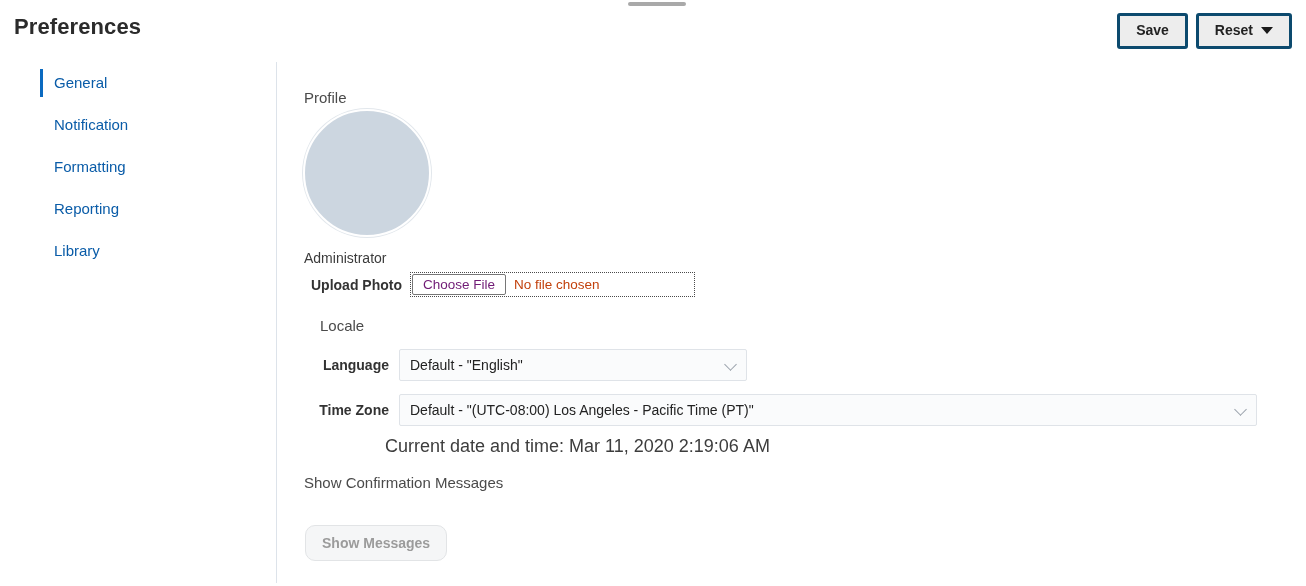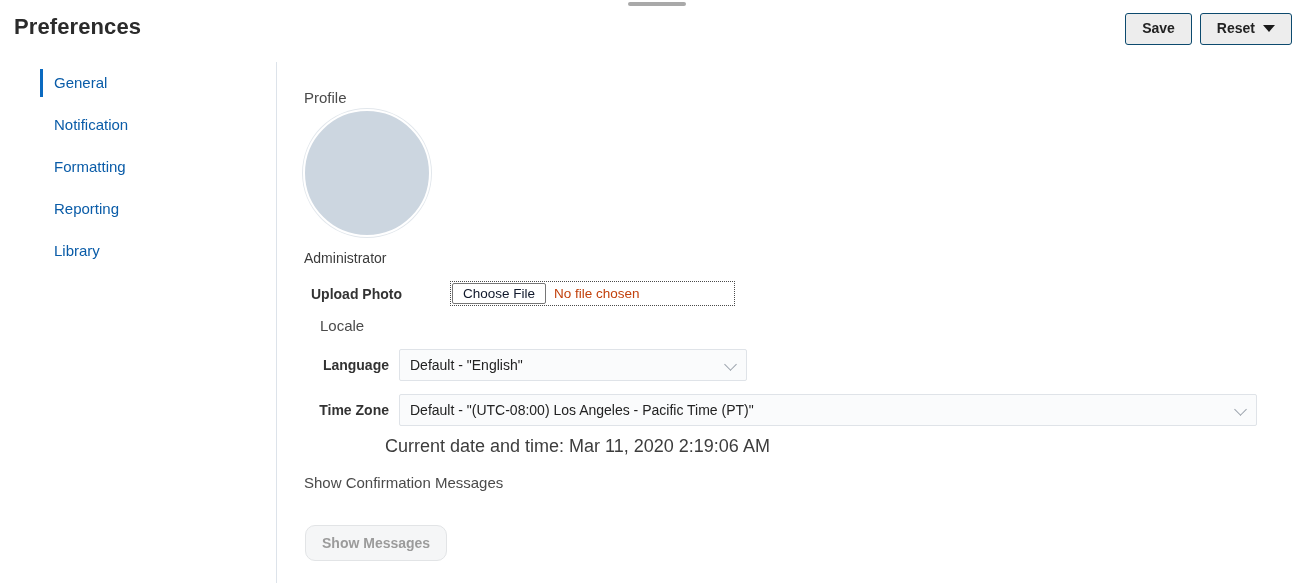--- a/index.html
+++ b/index.html
@@ -52,21 +52,21 @@
     top: 13px;
     display: flex;
     gap: 8px;
   }
   .btn {
     font-family: "Liberation Sans", sans-serif;
     font-size: 14px;
     font-weight: bold;
     color: #222222;
     background: #ededed;
-    border: 1px solid #0c4a6e;
+    border: 3px solid #0c4a6e;
     border-radius: 3px;
     padding: 7px 16px 8px 16px;
     line-height: 15px;
     cursor: pointer;
     white-space: nowrap;
     display: inline-flex;
     align-items: center;
     gap: 8px;
   }
   .caret-down {
@@ -157,35 +157,35 @@
   }
   .field-label {
     font-size: 14px;
     font-weight: bold;
     color: #333333;
     text-align: right;
     white-space: nowrap;
   }
 
   
-  #row-upload { left: 27px; top: 219px; gap: 40px; }
+  #row-upload { left: 27px; top: 210px; }
   #row-upload .field-label { width: 98px; margin-right: 8px; }
   .file-input {
     display: inline-flex;
     align-items: stretch;
     width: 285px;
     height: 25px;
     border: 1px dotted #4a4a4a;
     background: #ffffff;
     cursor: pointer;
   }
   .file-btn {
     font-family: "Liberation Sans", sans-serif;
     font-size: 13.5px;
-    color: #0f172a;
+    color: #701a75;
     background: #ffffff;
     border: 1px solid #767676;
     border-radius: 2px;
     margin: 1px;
     padding: 0 10px;
     display: inline-flex;
     align-items: center;
     cursor: pointer;
   }
   .file-status {

